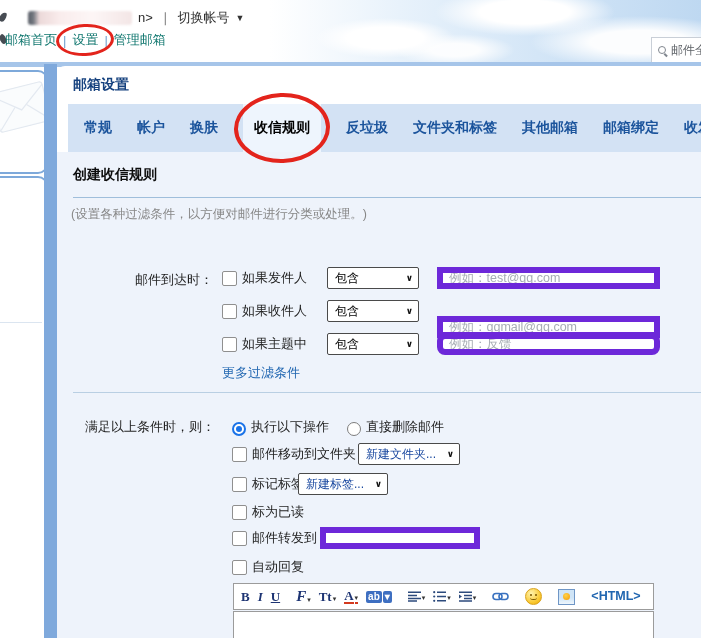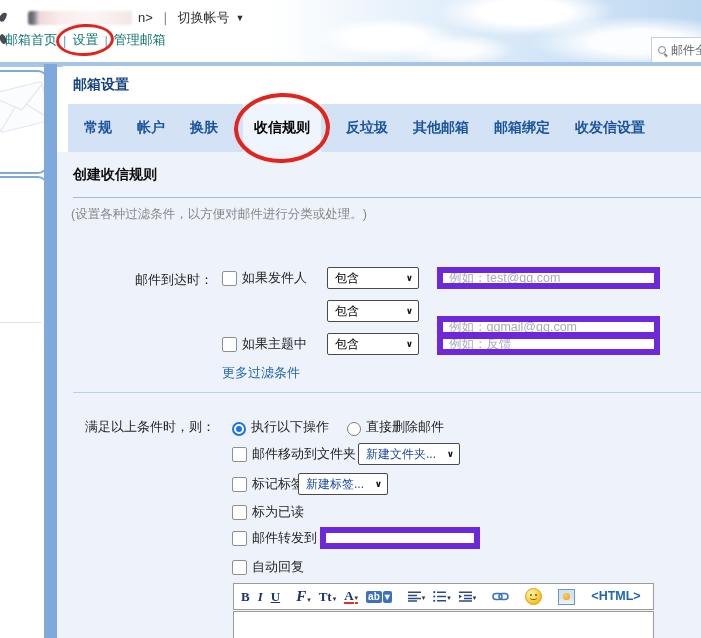--- a/index.html
+++ b/index.html
@@ -163,20 +163,21 @@
 
     <div class="tabbar">
       <span class="tab">常规</span>
       <span class="tab">帐户</span>
       <span class="tab">换肤</span>
       <span class="tab active">
         <span>收信规则</span>
         <span class="circle2"></span>
       </span>
       <span class="tab">反垃圾</span>
+      <span class="tab">文件夹和标签</span>
       <span class="tab">其他邮箱</span>
       <span class="tab">邮箱绑定</span>
       <span class="tab">收发信设置</span>
     </div>
 
     <div class="content">
       <div class="sec-title">创建收信规则</div>
       <div class="sec-underline"></div>
       <div class="note">(设置各种过滤条件，以方便对邮件进行分类或处理。)</div>
 
@@ -185,35 +186,39 @@
       <div class="crow" style="left:165px;top:115px;height:22px;">
         <span class="checkbox"></span>
         <span>如果发件人</span>
       </div>
       <div class="sel" style="left:270px;top:115px;width:92px;">
         <span>包含</span>
         <span class="caret">∨</span>
       </div>
       <input class="txt" style="left: 380px; top: 115px; width: 223px;" placeholder="例如：test@qq.com">
 
+      <div class="crow" style="left:165px;top:148px;height:22px;">
+        <span class="checkbox"></span>
+        <span>如果收件人</span>
+      </div>
       <div class="sel" style="left:270px;top:148px;width:92px;">
         <span>包含</span>
         <span class="caret">∨</span>
       </div>
       <input class="txt" style="left: 380px; top: 164px; width: 223px;" placeholder="例如：qqmail@qq.com">
 
       <div class="crow" style="left:165px;top:181px;height:22px;">
         <span class="checkbox"></span>
         <span>如果主题中</span>
       </div>
       <div class="sel" style="left:270px;top:181px;width:92px;">
         <span>包含</span>
         <span class="caret">∨</span>
       </div>
-      <input class="txt" style="left: 380px; top: 181px; width: 223px;" placeholder="例如：反馈">
+      <input class="txt" style="left: 380px; top: 181px; width: 223px; border-radius: 8px;" placeholder="例如：反馈">
 
       <a class="link" style="left:165px;top:212px;">更多过滤条件</a>
 
       <div class="hsep"></div>
 
       <div class="flabel" style="left:26px;top:266px;width:132px;">满足以上条件时，则：</div>
 
       <div class="crow" style="left:175px;top:262px;height:22px;align-items:flex-end;">
         <span class="radio on"></span>
         <span>执行以下操作</span>

